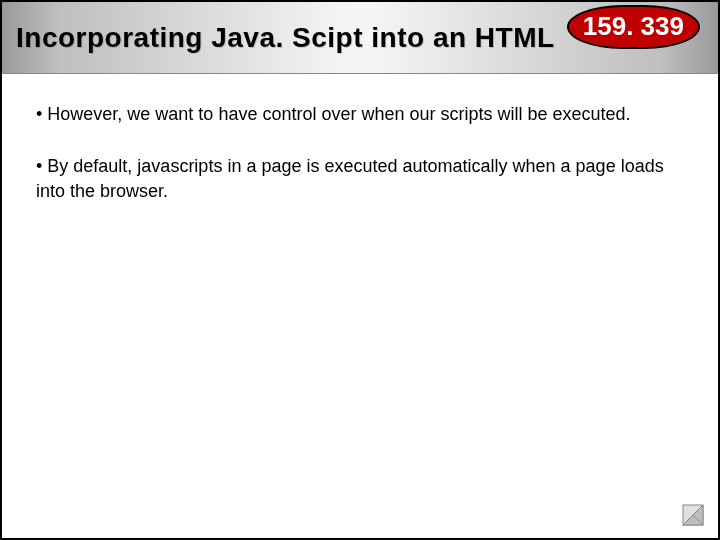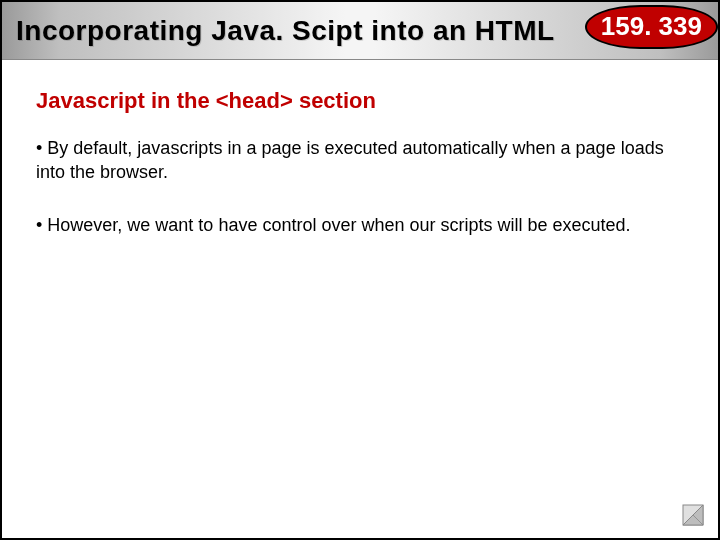--- a/index.html
+++ b/index.html
@@ -6,38 +6,38 @@
   html, body { width: 720px; height: 540px; }
   body {
     background: #ffffff;
     font-family: Arial, Helvetica, sans-serif;
     position: relative;
     border: 2px solid #000;
   }
   .title-bar {
     position: relative;
     width: 100%;
-    height: 58px;
+    height: 72px;
     background: linear-gradient(90deg, #9a9a9a 0%, #bfbfbf 8%, #f5f5f5 48%, #f5f5f5 52%, #bfbfbf 92%, #9a9a9a 100%);
     border-bottom: 1px solid #888;
     display: flex;
     align-items: center;
     padding-left: 14px;
   }
   .title-text {
     font-size: 28px;
     font-weight: bold;
     color: #000;
     text-shadow: 1px 1px 0 rgba(0,0,0,0.15);
     letter-spacing: 0.5px;
   }
   .badge {
     position: absolute;
     top: 3px;
-    right: 0;
+    right: 18px;
     background: #c00000;
     color: #fff;
     font-size: 26px;
     font-weight: bold;
     padding: 6px 14px 8px 14px;
     border-radius: 50% / 60%;
     border: 2px solid #000;
     line-height: 1;
     white-space: nowrap;
   }
@@ -73,25 +73,24 @@
 </style>
 </head>
 <body>
 
 <div class="title-bar">
   <div class="title-text">Incorporating Java. Scipt into an HTML </div>
   <div class="badge">159. 339</div>
 </div>
 
 <div class="content">
-  <div class="subhead">Javascript in the &lt;head&gt; section</div>
+
+  <div class="bullet">• However, we want to have control over when our scripts will be executed.</div>
 
   <div class="bullet">• By default, javascripts in a page is executed automatically when a page loads into the browser.</div>
-
-  <div class="bullet">• However, we want to have control over when our scripts will be executed.</div>
 
 </div>
 
 <div class="corner-icon">
   <svg viewBox="0 0 22 22" width="22" height="22">
     <rect x="1" y="1" width="20" height="20" fill="#e0e0e0" stroke="#888" stroke-width="1"></rect>
     <path d="M 21 1 L 21 21 L 1 21 Z" fill="#bdbdbd" stroke="#888" stroke-width="1"></path>
     <path d="M 21 1 L 11 11 L 21 21" fill="none" stroke="#888" stroke-width="0.8"></path>
     <path d="M 1 21 L 11 11" fill="none" stroke="#888" stroke-width="0.8"></path>
   </svg>

